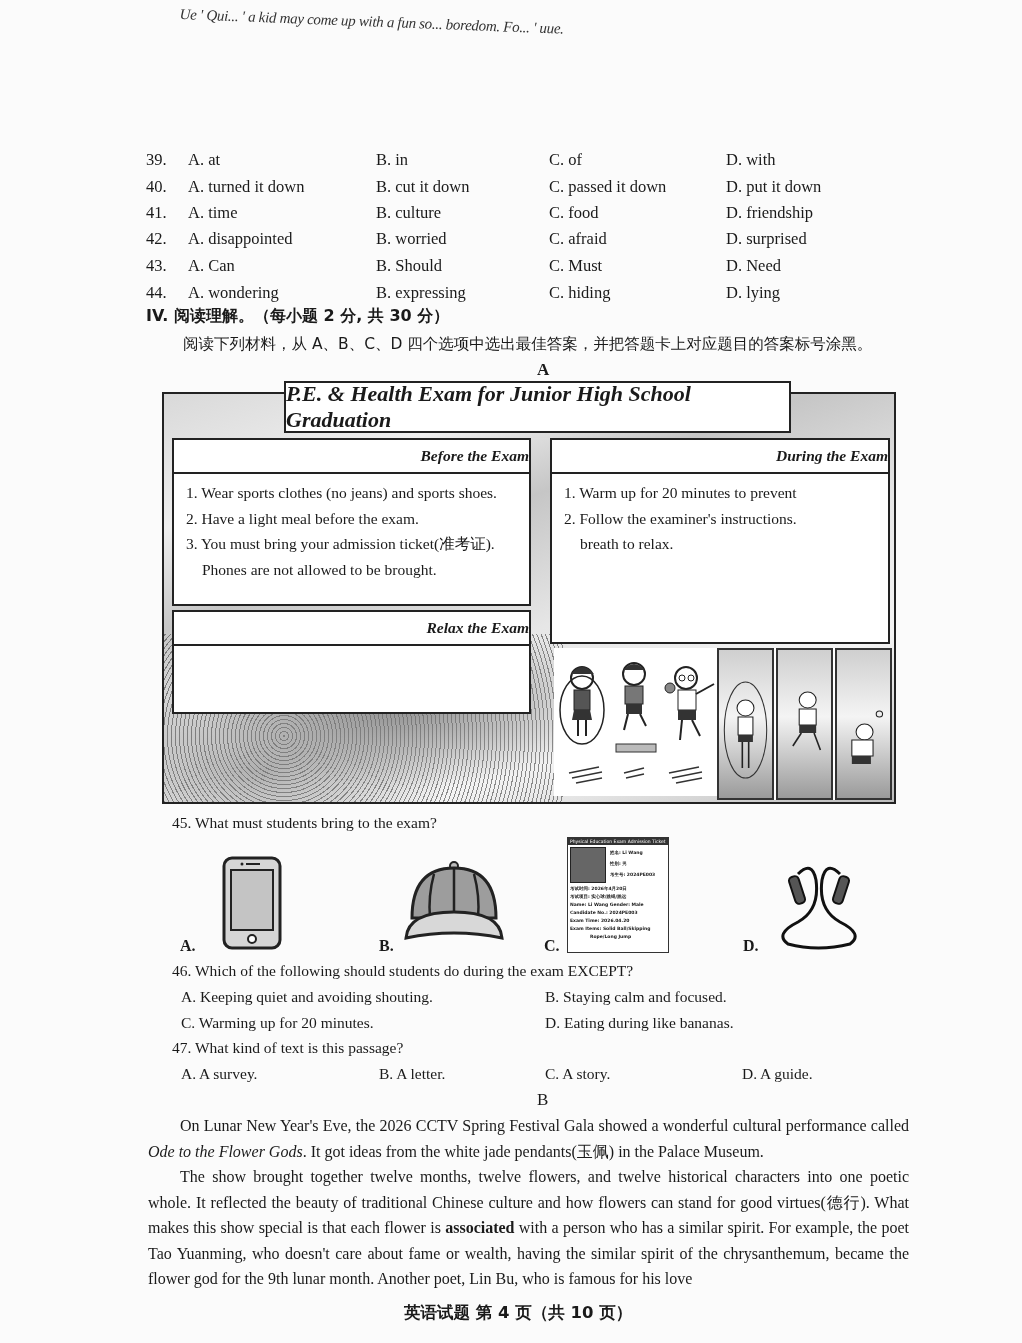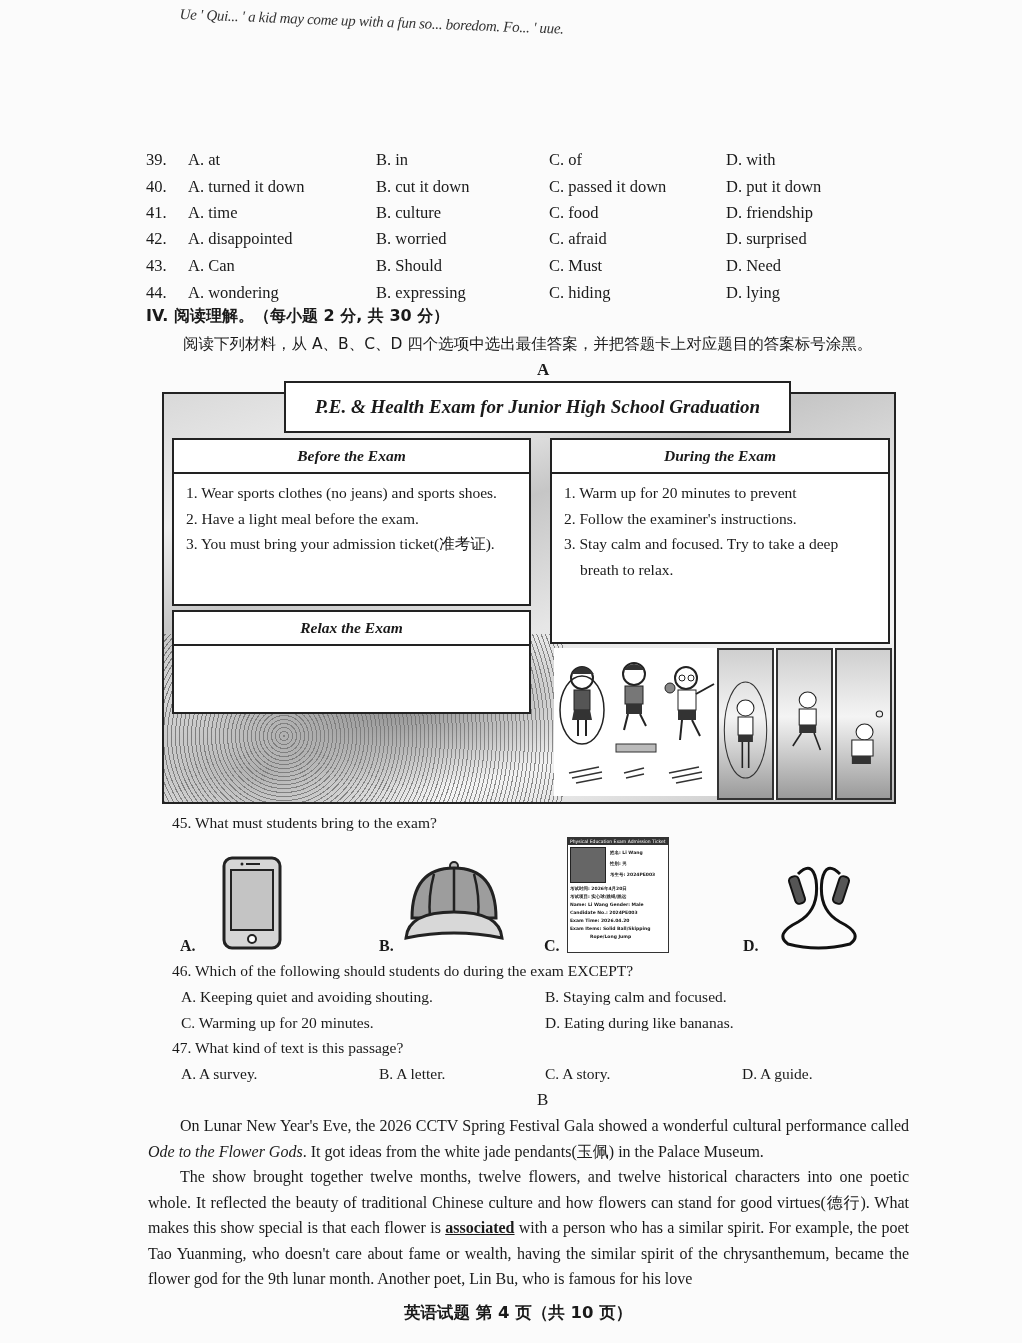--- a/index.html
+++ b/index.html
@@ -20,25 +20,25 @@
 
   
   .poster {
     left: 162px; top: 392px; width: 730px; height: 408px; border: 2px solid #222;
     background: linear-gradient(160deg, #d9d9d9 0%, #efefef 20%, #c6c6c6 35%, #e6e6e6 55%, #f4f4f4 75%, #bdbdbd 100%);
     overflow: hidden;
   }
   .poster-title-box {
     left: 284px; top: 381px; width: 503px; height: 48px; background: #fff; border: 2px solid #222;
     display: flex; align-items: center; justify-content: center;
-    font-size: 19px; font-weight: bold; font-style: italic; z-index: 3;
+    font-size: 22px; font-weight: bold; font-style: italic; z-index: 3;
   }
   .panel { position: absolute; background: #fff; border: 2px solid #222; z-index: 2; }
   .panel-head {
-    border-bottom: 2px solid #222; text-align: center; font-style: italic; font-weight: bold;
+    border-bottom: 2px solid #222; text-align: right; font-style: italic; font-weight: bold;
     font-size: 15.5px; height: 32px; line-height: 32px;
   }
   .panel-body { padding: 6px 10px 4px 12px; font-size: 15.5px; line-height: 25.5px; }
   .panel-body .item { white-space: nowrap; }
   .indent { padding-left: 16px; }
   .speckle {
     position: absolute; left: 0; top: 240px; width: 400px; height: 170px; z-index: 1;
     background:
       radial-gradient(ellipse at 60% 40%, rgba(30,30,30,0.75) 0%, rgba(60,60,60,0.4) 35%, transparent 60%),
       radial-gradient(ellipse at 25% 80%, rgba(40,40,40,0.5) 0%, transparent 45%),
@@ -49,21 +49,21 @@
   .illus-right { position: absolute; left: 553px; top: 254px; width: 175px; height: 152px; background: #fff; z-index: 2; display: flex; gap: 2px; }
   .strip { flex: 1; border: 2px solid #333; background: linear-gradient(#cfcfcf, #f4f4f4 45%, #9a9a9a); position: relative; }
 
   
   .q { font-size: 15.5px; white-space: nowrap; }
   .pic-label { font-size: 16px; font-weight: bold; }
   .choices { font-size: 15.5px; white-space: nowrap; }
 
   .passage { left: 148px; width: 761px; font-size: 16px; line-height: 25.5px; text-align: justify; }
   .passage p { margin: 0; text-indent: 32px; }
-  .u { text-decoration: underline; font-weight: bold; }
+  .u { font-weight: bold; }
   .footer { left: 404px; top: 1302px; font-size: 16.5px; font-weight: bold; font-family: "DejaVu Sans", sans-serif; white-space: nowrap; }
 </style>
 </head>
 <body>
 
 <div class="abs top-fragment">Ue  ' Qui... ' a kid may come up with a fun so...   boredom.  Fo...  ' uue.</div>
 
 <div>
   <div class="opt-row" style="top:150px">
     <span style="left:0">39.</span>
@@ -116,29 +116,29 @@
 <div class="abs poster-title-box">P.E. &amp; Health Exam for Junior High School Graduation</div>
 <div class="abs poster">
   <div class="speckle"></div>
 
   <div class="panel" style="left:8px; top:44px; width:355px; height:164px;">
     <div class="panel-head">Before the Exam</div>
     <div class="panel-body">
       <div class="item">1. Wear sports clothes (no jeans) and sports shoes.</div>
       <div class="item">2. Have a light meal before the exam.</div>
       <div class="item">3. You must bring your admission ticket(准考证).</div>
+      <div class="item indent">Phones are not allowed to be brought.</div>
     </div>
   </div>
 
   <div class="panel" style="left:386px; top:44px; width:336px; height:202px;">
     <div class="panel-head">During the Exam</div>
     <div class="panel-body">
       <div class="item">1. Warm up for 20 minutes to prevent</div>
       <div class="item">2. Follow the examiner's instructions.</div>
-      <div class="item">3. Stay calm and focused. Try to take a deep</div>
       <div class="item indent">breath to relax.</div>
     </div>
   </div>
 
   <div class="panel" style="left:8px; top:216px; width:355px; height:100px;">
     <div class="panel-head">Relax the Exam</div>
   </div>
 
   <div class="illus-left">
     <svg width="165" height="148" viewBox="0 0 165 148">

